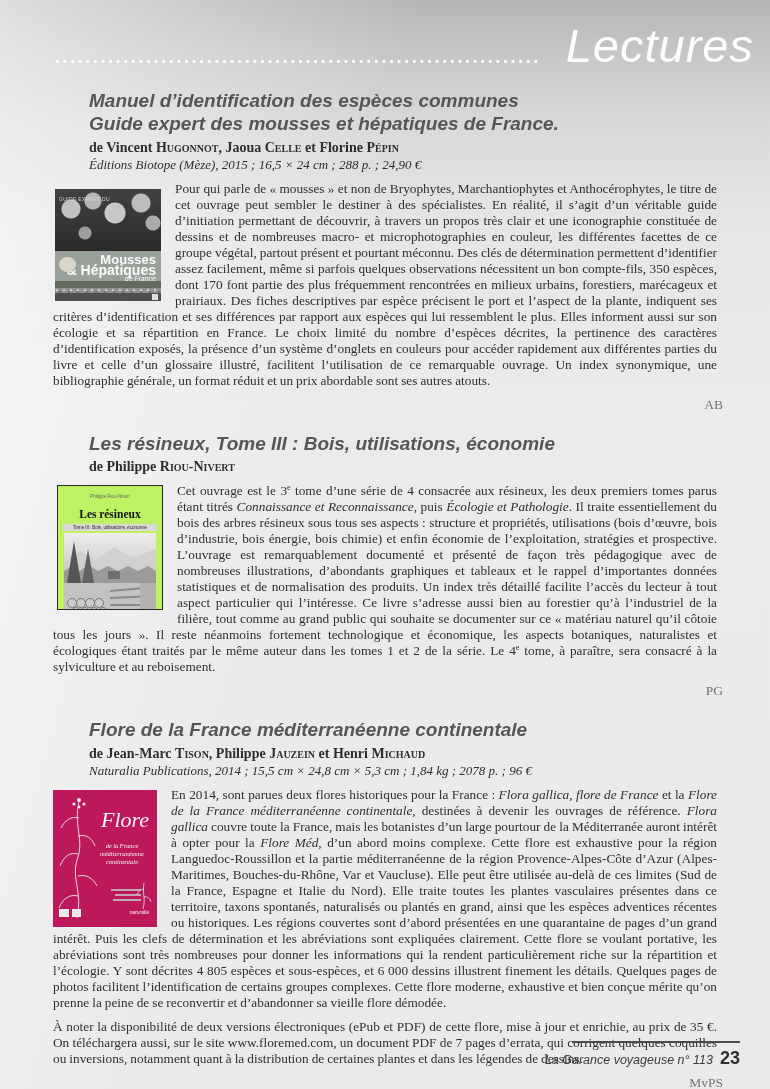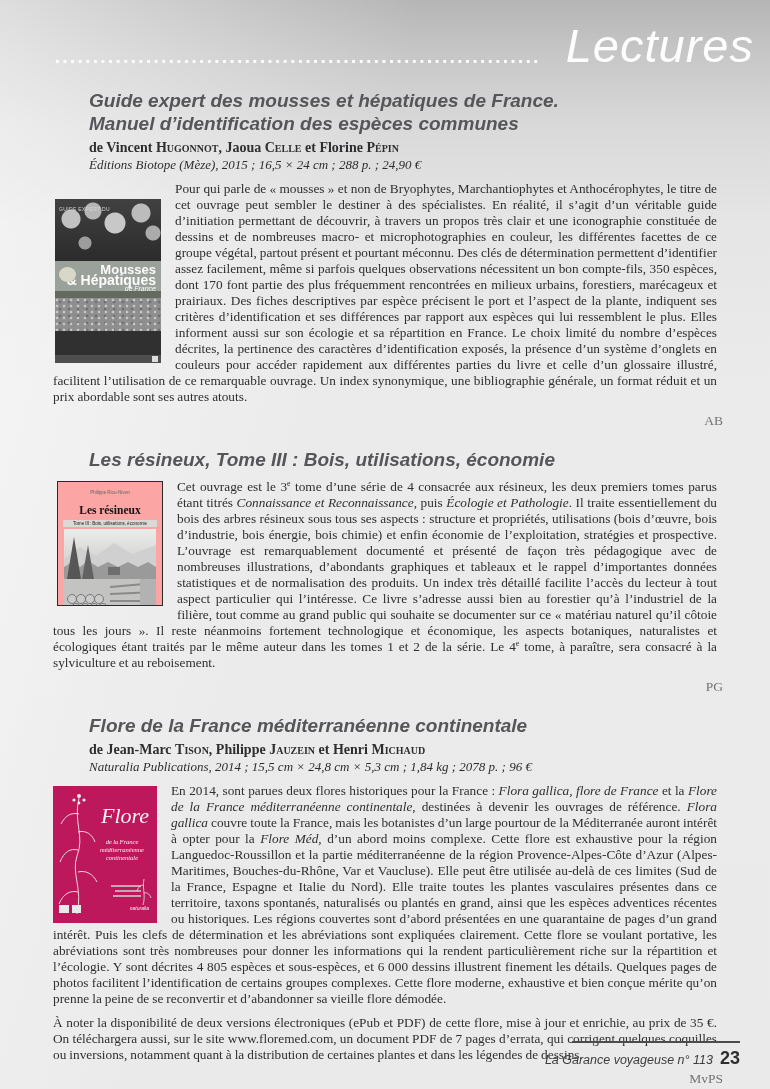--- a/index.html
+++ b/index.html
@@ -34,21 +34,21 @@
   .rbody p{margin:8px;}
   .sig{text-align:right;font-size:13.5px;color:#737373;padding-right:2px;margin-top:1px;}
   .it{font-style:italic;}
   .sc{font-variant:small-caps;}
   sup{font-size:.6em;line-height:0;}
 
   
   .cover{float:left;position:relative;overflow:hidden;}
 
   
-  .c1{width:106px;height:164px;margin:18px 14px 3px 10px;background:#303030;}
+  .c1{width:106px;height:112px;margin:8px 14px 3px 10px;background:#303030;}
   .c1 .kick{position:absolute;top:2px;left:4px;font-family:"Liberation Sans",sans-serif;
     font-size:5px;letter-spacing:.4px;color:#d6d6d6;z-index:2;}
   .c1 .phototop{position:absolute;top:0;left:0;right:0;height:62px;
     background:
       radial-gradient(circle at 16px 20px,#c2c2c2 9px,rgba(0,0,0,0) 10px),
       radial-gradient(circle at 38px 12px,#b5b5b5 8px,rgba(0,0,0,0) 9px),
       radial-gradient(circle at 60px 24px,#c8c8c8 10px,rgba(0,0,0,0) 11px),
       radial-gradient(circle at 86px 14px,#bcbcbc 9px,rgba(0,0,0,0) 10px),
       radial-gradient(circle at 98px 34px,#ababab 7px,rgba(0,0,0,0) 8px),
       radial-gradient(circle at 30px 44px,#9d9d9d 6px,rgba(0,0,0,0) 7px),
@@ -65,21 +65,21 @@
   .c1 .moss{position:absolute;top:99px;left:0;right:0;height:33px;
     background:
       radial-gradient(circle at 2px 2px,#c6c6c6 1px,rgba(0,0,0,0) 1.7px),
       radial-gradient(circle at 5px 4px,#6f6f6f 1px,rgba(0,0,0,0) 1.7px),
       #8e8e8e;
     background-size:7px 6px,9px 7px,auto;}
   .c1 .bstrip{position:absolute;bottom:0;left:0;right:0;height:8px;background:#4e4e4e;}
   .c1 .mini-logo{position:absolute;right:3px;bottom:1px;width:6px;height:6px;background:#dddddd;}
 
   
-  .c2{width:104px;height:123px;margin:2px 14px 3px 12px;background:#fca5a5;
+  .c2{width:104px;height:123px;margin:2px 14px 3px 12px;background:#bef264;
     border:1px solid #2a2a2a;text-align:center;}
   .c2 .cauth{margin-top:3px;font-family:"Liberation Sans",sans-serif;font-size:4.5px;color:#666;}
   .c2 .ct{margin-top:1px;font-size:11.5px;font-weight:700;color:#141414;}
   .c2 .cst{margin:2px 5px 0 5px;background:#d9d9d6;font-family:"Liberation Sans",sans-serif;
     font-size:4.6px;line-height:7px;color:#222;}
   .c2 svg{display:block;margin:2px auto 0 auto;}
 
   
   .c3{width:104px;height:137px;margin:3px 14px 3px 8px;background:#be185d;color:#f3f3f3;}
   .c3 .flore{position:absolute;top:22px;right:8px;font-style:italic;font-size:22px;}
@@ -105,22 +105,22 @@
 
 <div class="page">
 
   <div class="dotline"></div>
   <div class="lectures">Lectures</div>
 
   <main class="content">
 
     <section class="review">
       <h2>
+        <span class="tl">Manuel d’identification des espèces communes</span>
         <span class="tl">Guide expert des mousses et hépatiques de France.</span>
-        <span class="tl">Manuel d’identification des espèces communes</span>
       </h2>
       <p class="authors"><span>de Vincent </span><span class="sc">Hugonnot</span><span>, Jaoua </span><span class="sc">Celle</span><span> et Florine </span><span class="sc">Pépin</span></p>
       <p class="pub">Éditions Biotope (Mèze), 2015 ; 16,5 × 24 cm ; 288 p. ; 24,90 €</p>
       <div class="rbody">
         <div class="cover c1">
           <div class="kick">GUIDE EXPERT DU</div>
           <div class="phototop"></div>
           <div class="band">
             <div class="bt1">Mousses</div>
             <div class="bt2">&amp; Hépatiques</div>
@@ -134,20 +134,21 @@
         </div>
         <p class="text"><span>Pour qui parle de « mousses » et non de Bryophytes, Marchantiophytes et Anthocérophytes, le titre de cet ouvrage peut sembler le destiner à des spécialistes. En réalité, il s’agit d’un véritable guide d’initiation permettant de découvrir, à travers un propos très clair et une iconographie constituée de dessins et de nombreuses macro- et microphotographies en couleur, les différentes facettes de ce groupe végétal, partout présent et pourtant méconnu. Des clés de détermination permettent d’identifier assez facilement, même si parfois quelques observations nécessitent un bon compte-fils, 350 espèces, dont 170 font partie des plus fréquemment rencontrées en milieux urbains, forestiers, marécageux et prairiaux. Des fiches descriptives par espèce précisent le port et l’aspect de la plante, indiquent ses critères d’identification et ses différences par rapport aux espèces qui lui ressemblent le plus. Elles informent aussi sur son écologie et sa répartition en France. Le choix limité du nombre d’espèces décrites, la pertinence des caractères d’identification exposés, la présence d’un système d’onglets en couleurs pour accéder rapidement aux différentes parties du livre et celle d’un glossaire illustré, facilitent l’utilisation de ce remarquable ouvrage. Un index synonymique, une bibliographie générale, un format réduit et un prix abordable sont ses autres atouts.</span></p>
         <div class="sig">AB</div>
       </div>
     </section>
 
     <section class="review">
       <h2>
         <span class="tl">Les résineux, Tome III : Bois, utilisations, économie</span>
       </h2>
+      <p class="authors"><span>de Philippe </span><span class="sc">Riou-Nivert</span></p>
       <div class="rbody">
         <div class="cover c2">
           <div class="cauth">Philippe Riou-Nivert</div>
           <div class="ct">Les résineux</div>
           <div class="cst">Tome III : Bois, utilisations, économie</div>
           <svg width="92" height="88" viewBox="0 0 92 88">
             <defs>
               <linearGradient id="sky" x1="0" y1="0" x2="0" y2="1">
                 <stop offset="0" stop-color="#ececea"></stop>
                   <stop offset="1" stop-color="#c6c6c4"></stop>

